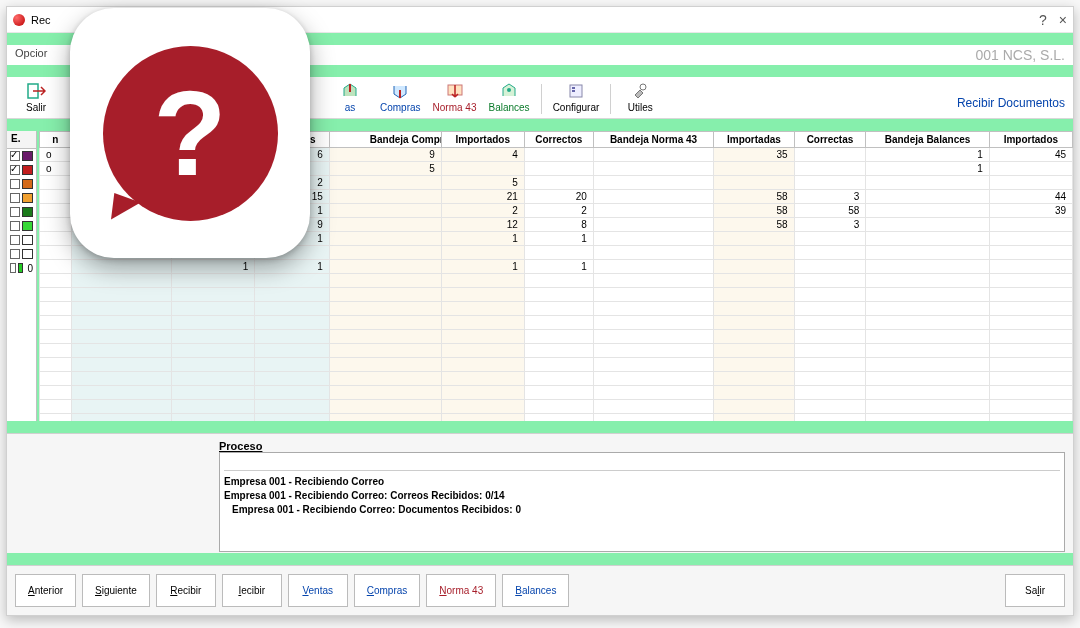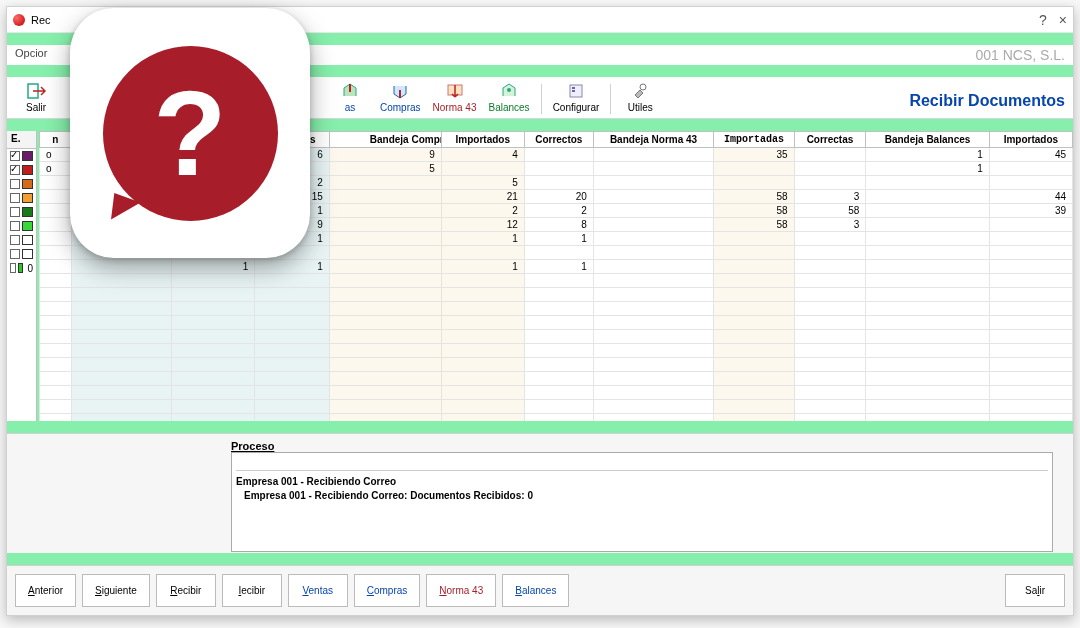--- a/index.html
+++ b/index.html
@@ -84,23 +84,23 @@
     width: 22px; height: 20px;
     display: flex; align-items: center; justify-content: center;
   }
   .toolbar-btn .lbl { font-size: 10px; }
   .toolbar-btn .blue { color: var(--blue-link); }
   .toolbar-btn .red { color: var(--accent-red); }
   .toolbar-btn .green { color: #0a7a2a; }
   .toolbar-sep { width: 1px; height: 30px; background: #d0d0d0; margin: 0 2px; }
   .toolbar-title {
     margin-left: auto;
-    font-size: 16px;
+    font-size: 12px;
     color: var(--blue-link);
-    font-weight: 700;
+    font-weight: 400;
     padding-bottom: 4px;
   }
   
   .content {
     flex: 1;
     display: flex;
     gap: 2px;
     overflow: hidden;
   }
   
@@ -161,21 +161,21 @@
     text-align: right;
     height: 14px;
   }
   table.grid td.c0 { text-align: left; }
   
   .bg-teal { background: var(--teal-bg); }
   .bg-cream { background: var(--cream-bg); }
   
   .proceso-wrap {
     height: 120px;
-    padding: 4px 20px;
+    padding: 4px 8px;
     border-top: 1px solid #d0d0d0;
     background: #f6f6f6;
     display: flex;
     align-items: flex-start;
     gap: 4px;
   }
   .proceso-label {
     font-size: 11px;
     font-weight: bold;
     padding-top: 2px;
@@ -392,21 +392,21 @@
         <thead>
             <tr id="grid-head">
               <th style="width: 22px;">n</th>
               <th style="width: 70px;">Bandeja Ventas</th>
               <th style="width: 58px;">Importados</th>
               <th style="width: 52px;">Correctos</th>
               <th style="width: 78px; padding-left: 40px;">Bandeja Compras</th>
               <th style="width: 58px;">Importados</th>
               <th style="width: 48px;">Correctos</th>
               <th style="width: 84px;">Bandeja Norma 43</th>
-              <th style="width: 56px; font-family: Liberation Mono, monospace;">Importadas</th>
+              <th style="width: 56px;">Importadas</th>
               <th style="width: 50px;">Correctas</th>
               <th style="width: 86px;">Bandeja Balances</th>
               <th style="width: 58px;">Importados</th>
             </tr>
           </thead>
         <tbody id="grid-body">
             <tr>
               <td class="c0">o</td>
               <td class="bg-teal">5</td>
               <td class="bg-teal">10</td>
@@ -692,20 +692,21 @@
   </div>
 
   <div class="proceso-wrap">
     <div style="width:200px"></div>
     <div style="flex:1">
       <div class="proceso-label"><span>Proceso</span></div>
       <div class="proceso-box">
         <div class="proceso-top"></div>
         <div id="proceso-lines">
             <div style="font-weight: 700;">Empresa 001 - Recibiendo Correo</div>
+            <div style="font-weight: 600;">Empresa 001 - Recibiendo Correo: Correos Recibidos:  0/14</div>
             <div style="font-weight: 600; margin-left: 8px;">Empresa 001 - Recibiendo Correo: Documentos Recibidos:  0</div>
           </div>
       </div>
     </div>
   </div>
 
   <div class="btn-bar">
     <div class="btn"><span class="underline">A</span><span id="b1">nterior</span></div>
     <div class="btn"><span class="underline">S</span><span id="b2">iguiente</span></div>
     <div class="btn"><span class="underline">R</span><span id="b4">ecibir</span></div>

